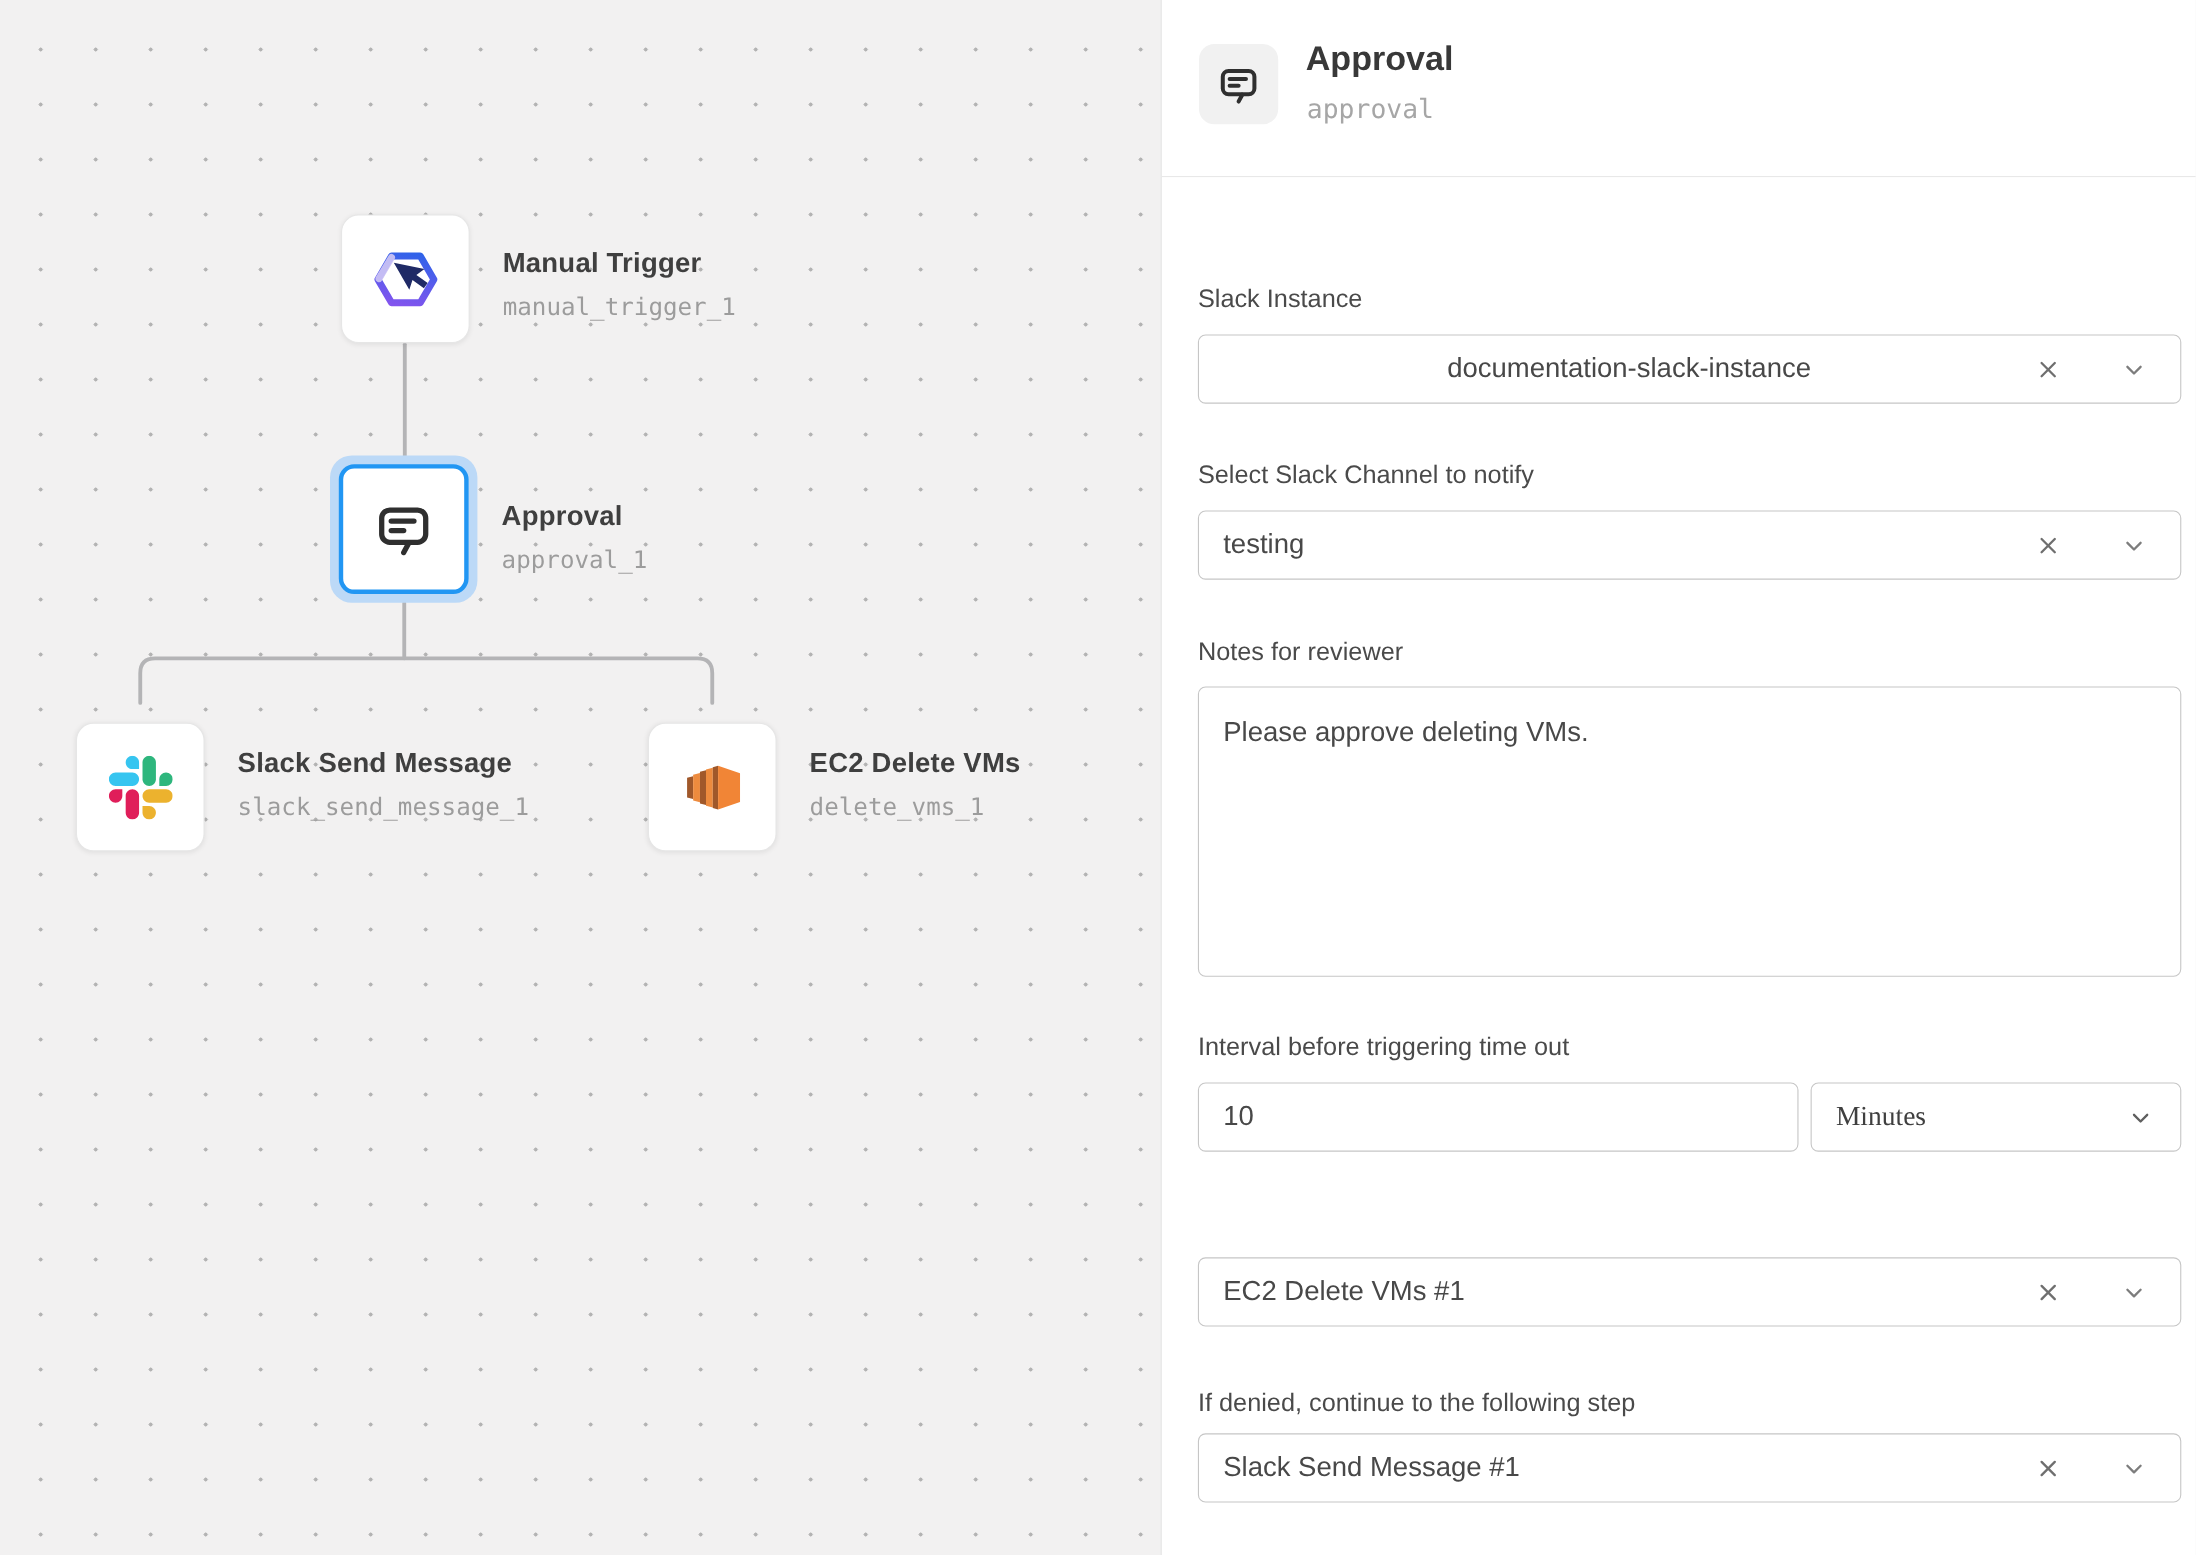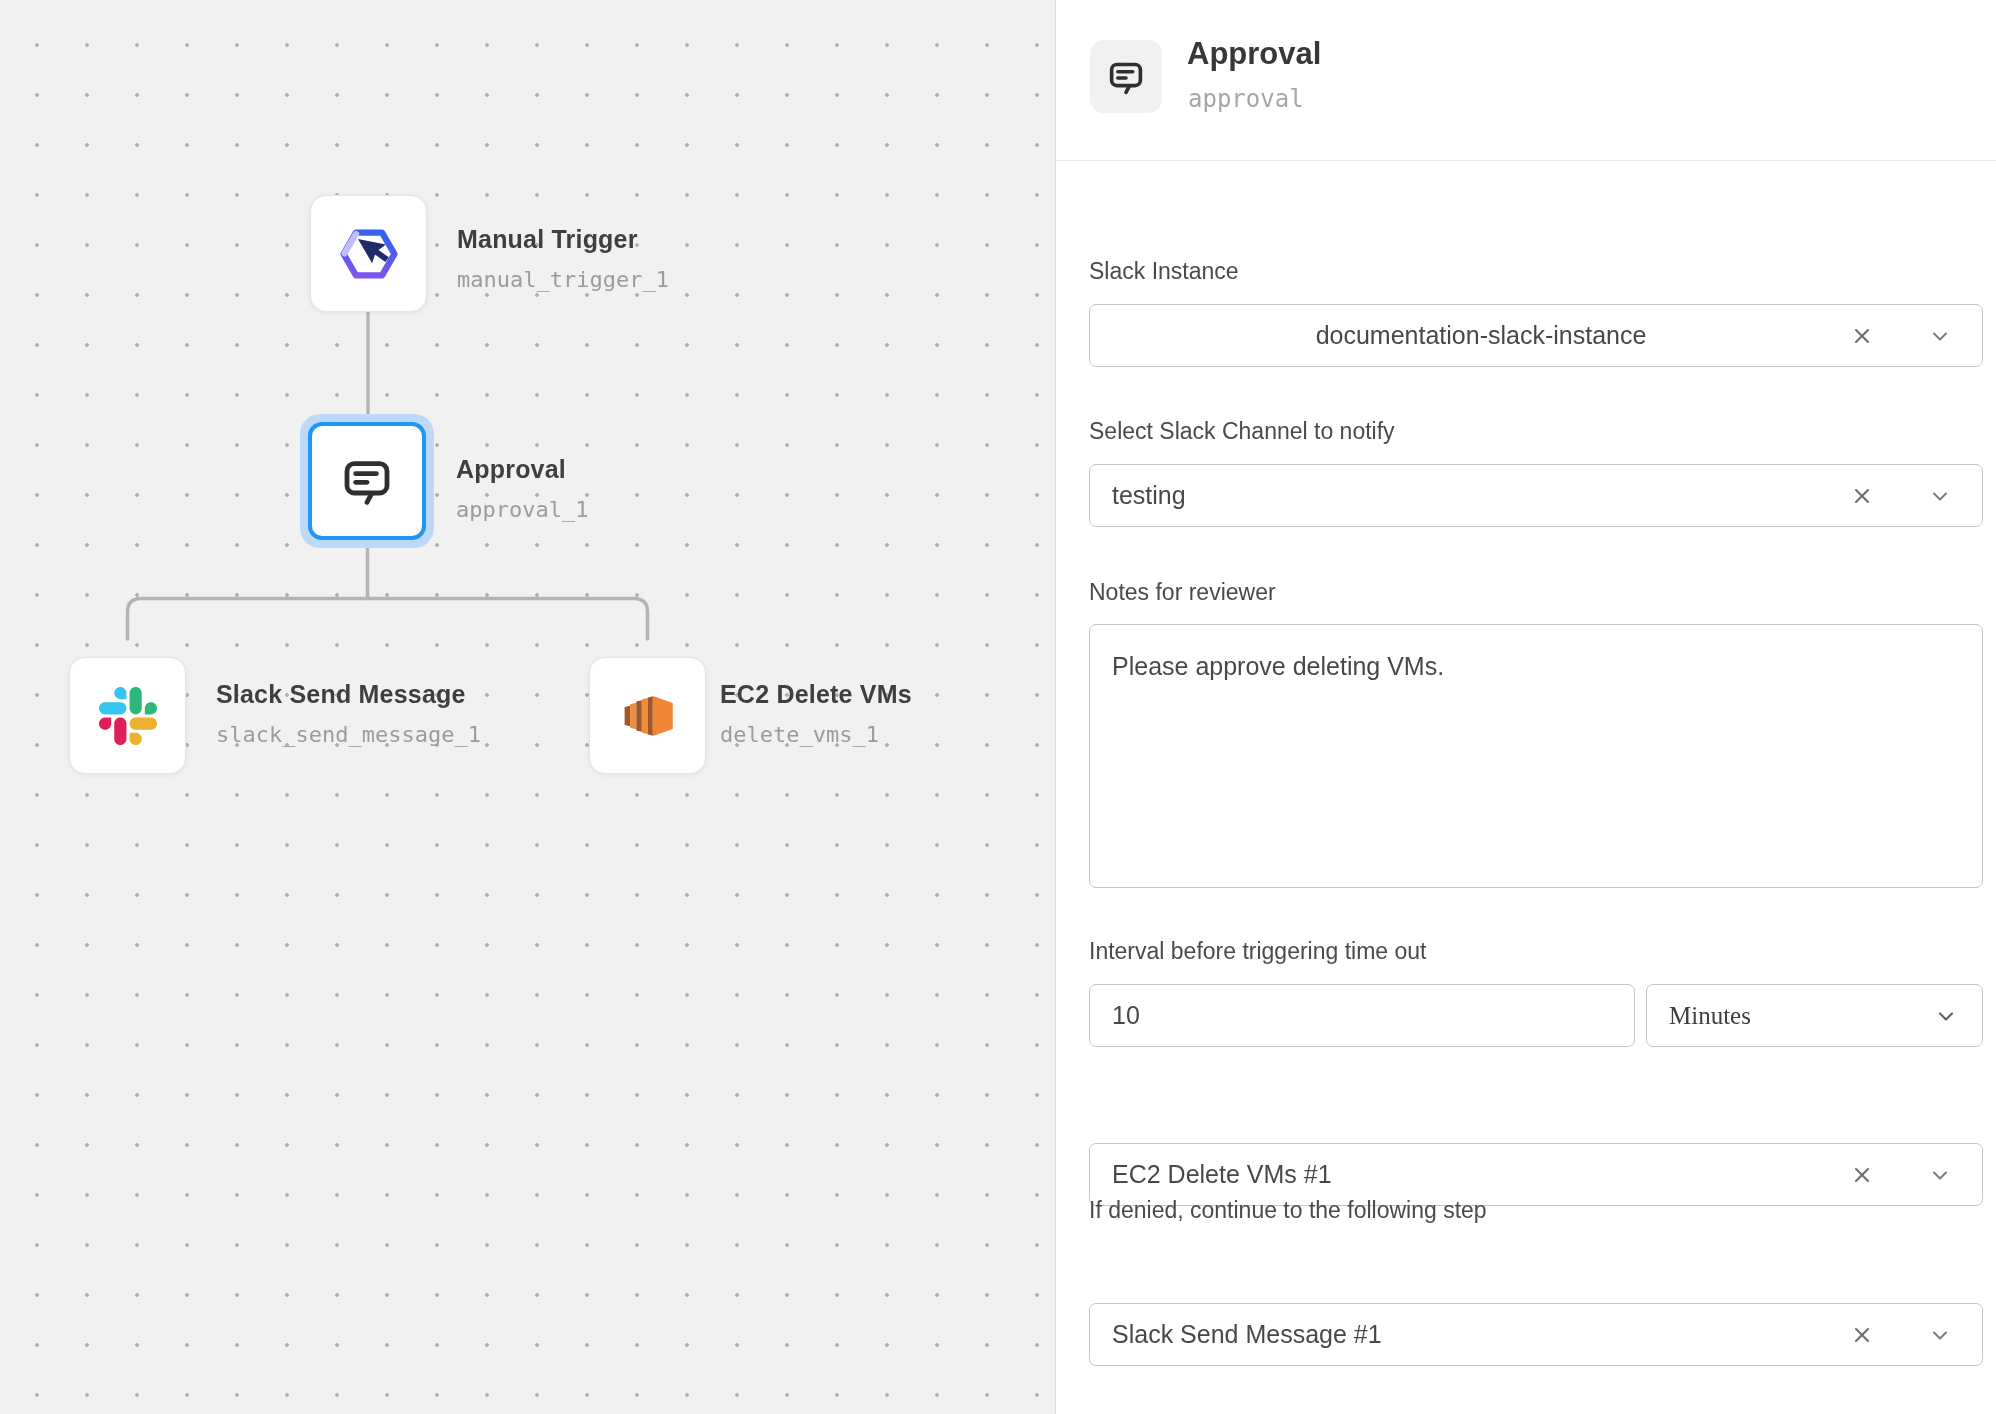--- a/index.html
+++ b/index.html
@@ -133,21 +133,21 @@
   <div class="node" style="left:589px;top:657px;">
     <svg width="66" height="66" viewBox="0 0 48 48">
       <polygon points="7,17.5 11,16.5 11,31.5 7,30.5" fill="#A0582A"></polygon>
       <polygon points="11,15.5 15.5,14.3 15.5,33.7 11,32.5" fill="#ED8B3E"></polygon>
       <polygon points="15.5,13.5 19.5,12.5 19.5,35.5 15.5,34.5" fill="#A0582A"></polygon>
       <polygon points="19.5,12 24,10.8 24,37.2 19.5,36" fill="#ED8B3E"></polygon>
       <polygon points="24,10.5 27.5,9.6 27.5,38.4 24,37.5" fill="#A0582A"></polygon>
       <polygon points="27.5,9.5 42,14.5 42,33.5 27.5,38.5" fill="#F18536"></polygon>
     </svg>
   </div>
-  <div class="node-label" style="left:720px;top:680px;">
+  <div class="node-label" style="left:736px;top:680px;">
     <div class="node-title">EC2 Delete VMs</div>
     <div class="node-sub">delete_vms_1</div>
   </div>
 </div>
 
 <aside class="panel">
 
   <div class="p-header-icon">
     <svg width="46" height="46" viewBox="0 0 48 48">
       <g fill="none" stroke="#2f2f2f" stroke-width="3.8" stroke-linecap="round" stroke-linejoin="round">
@@ -227,21 +227,21 @@
           </g>
         </svg>
     </span>
     <span class="chev">
       <svg width="24" height="24" viewBox="0 0 24 24">
           <polyline points="6,9.5 12,15.5 18,9.5" fill="none" stroke="#7d7d7d" stroke-width="2.1" stroke-linecap="round" stroke-linejoin="round"></polyline>
         </svg>
     </span>
   </div>
 
-  <div class="f-label" style="top:1197px;text-align:center;">If denied, continue to the following step</div>
+  <div class="f-label" style="top:1262px;text-align:center;">If denied, continue to the following step</div>
   <div class="control" style="top:1303px;">
     <span class="value">Slack Send Message #1</span>
     <span class="clear-x">
       <svg width="24" height="24" viewBox="0 0 24 24">
           <g stroke="#6f6f6f" stroke-width="2.1" stroke-linecap="round">
             <line x1="6" y1="6" x2="18" y2="18"></line>
             <line x1="18" y1="6" x2="6" y2="18"></line>
           </g>
         </svg>
     </span>

